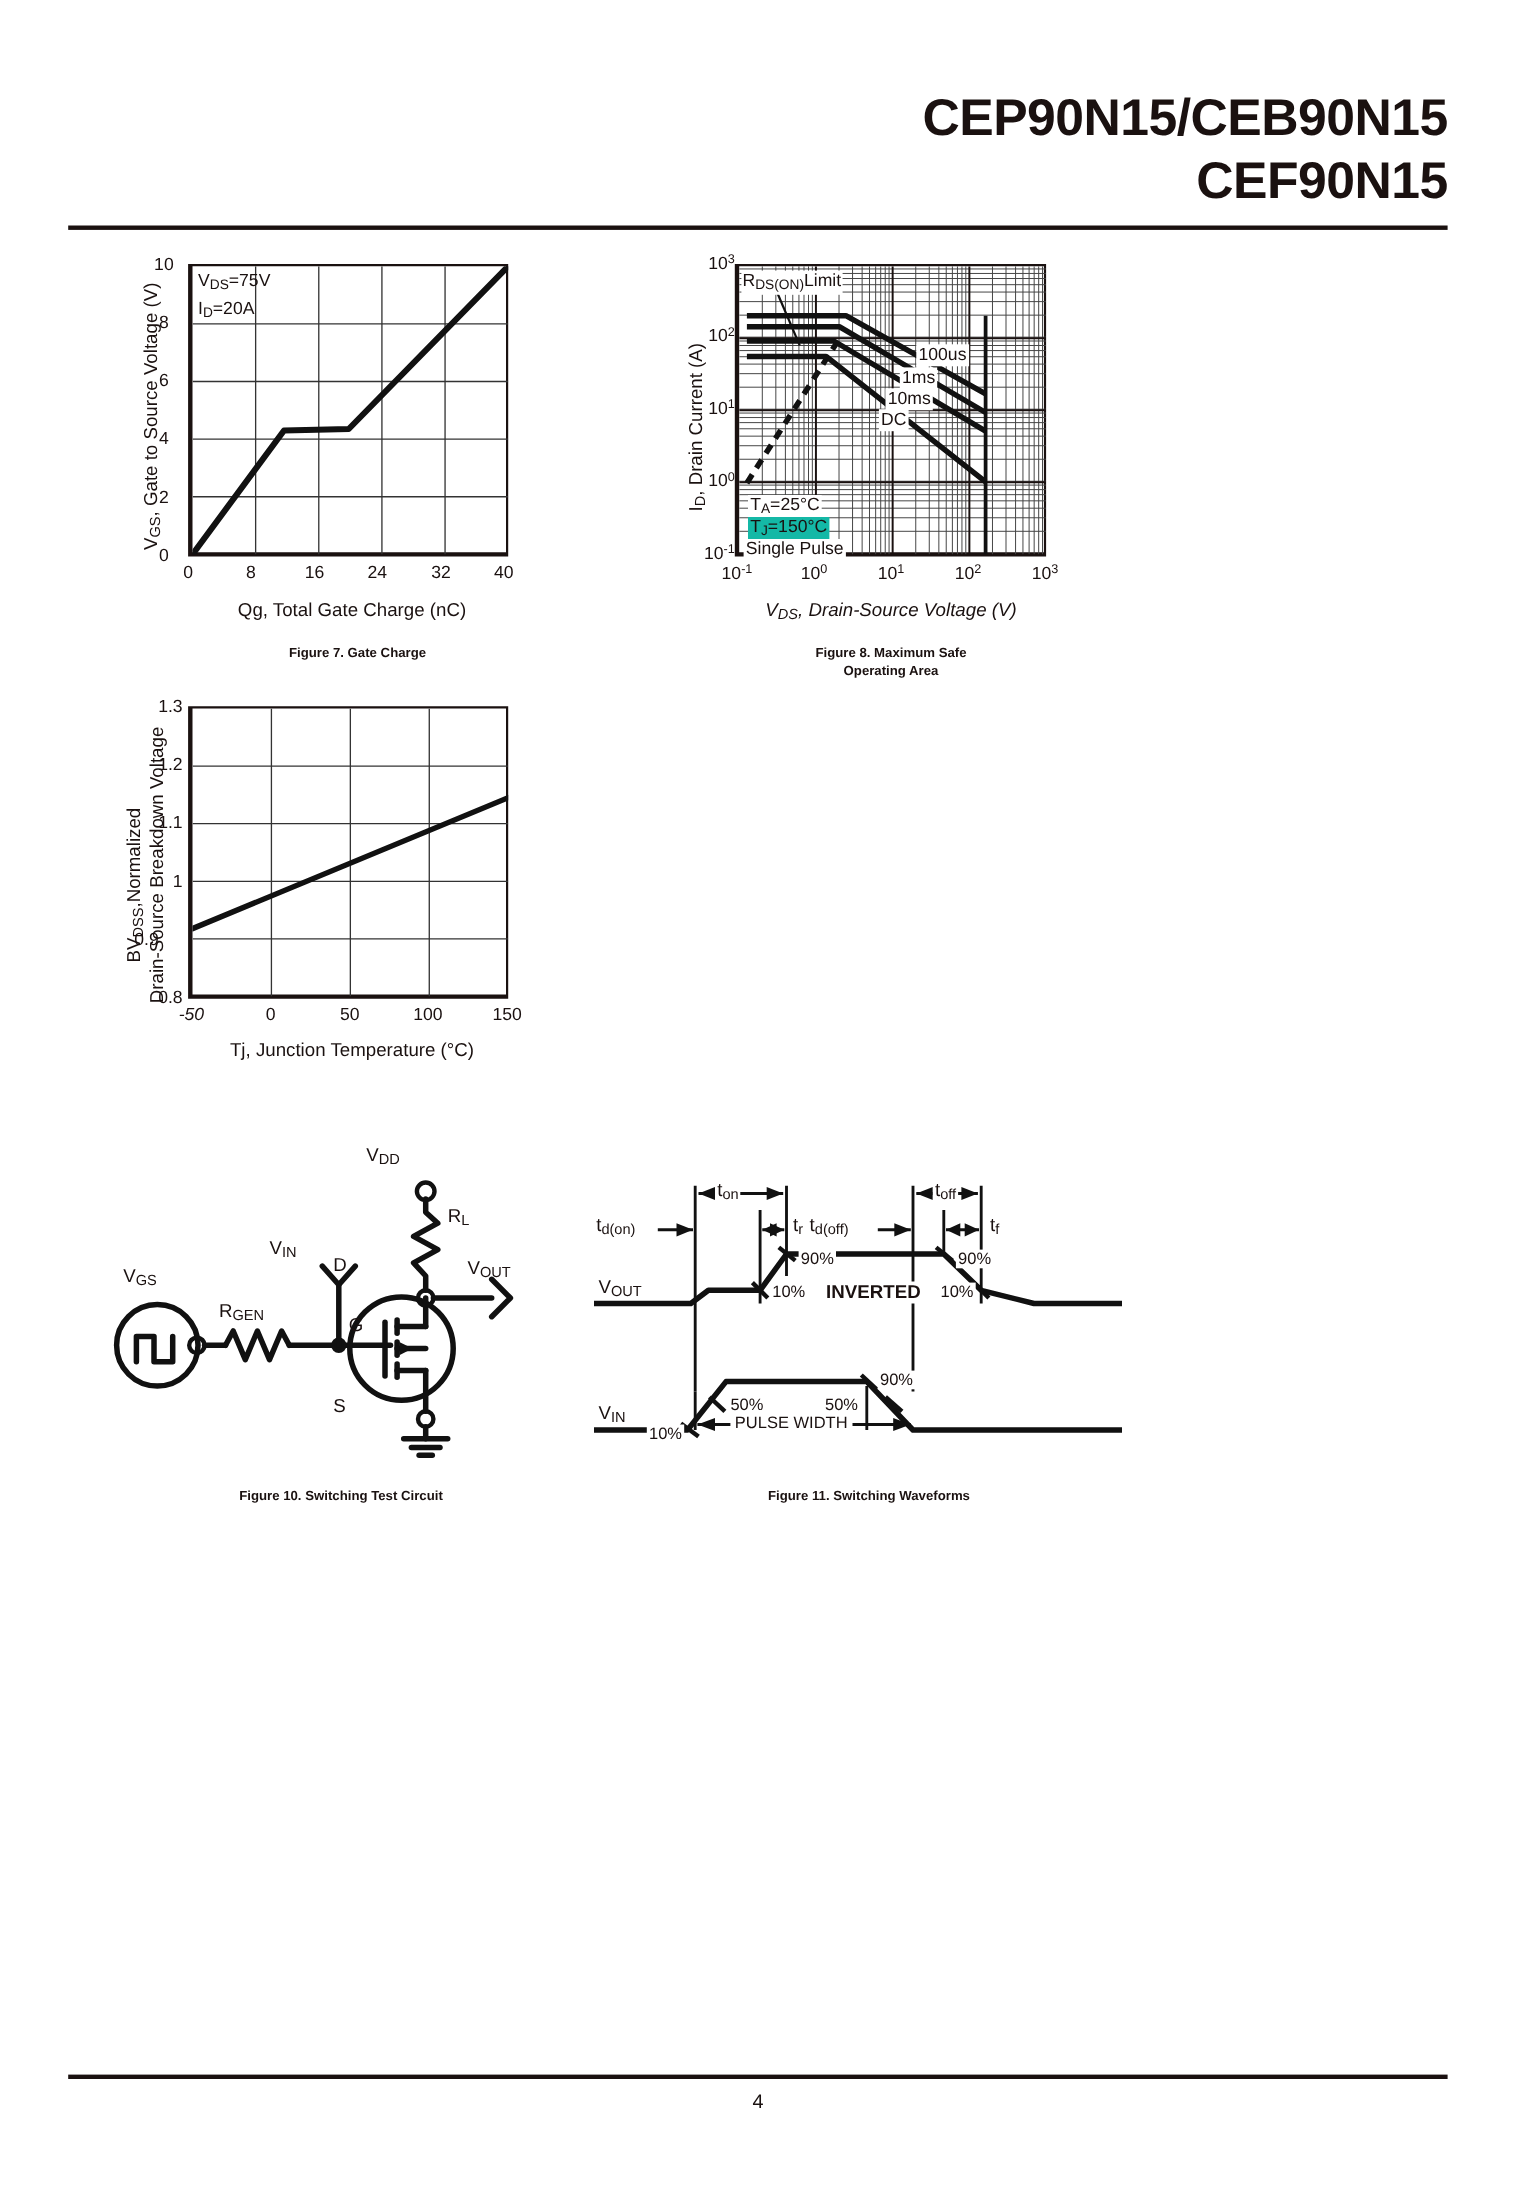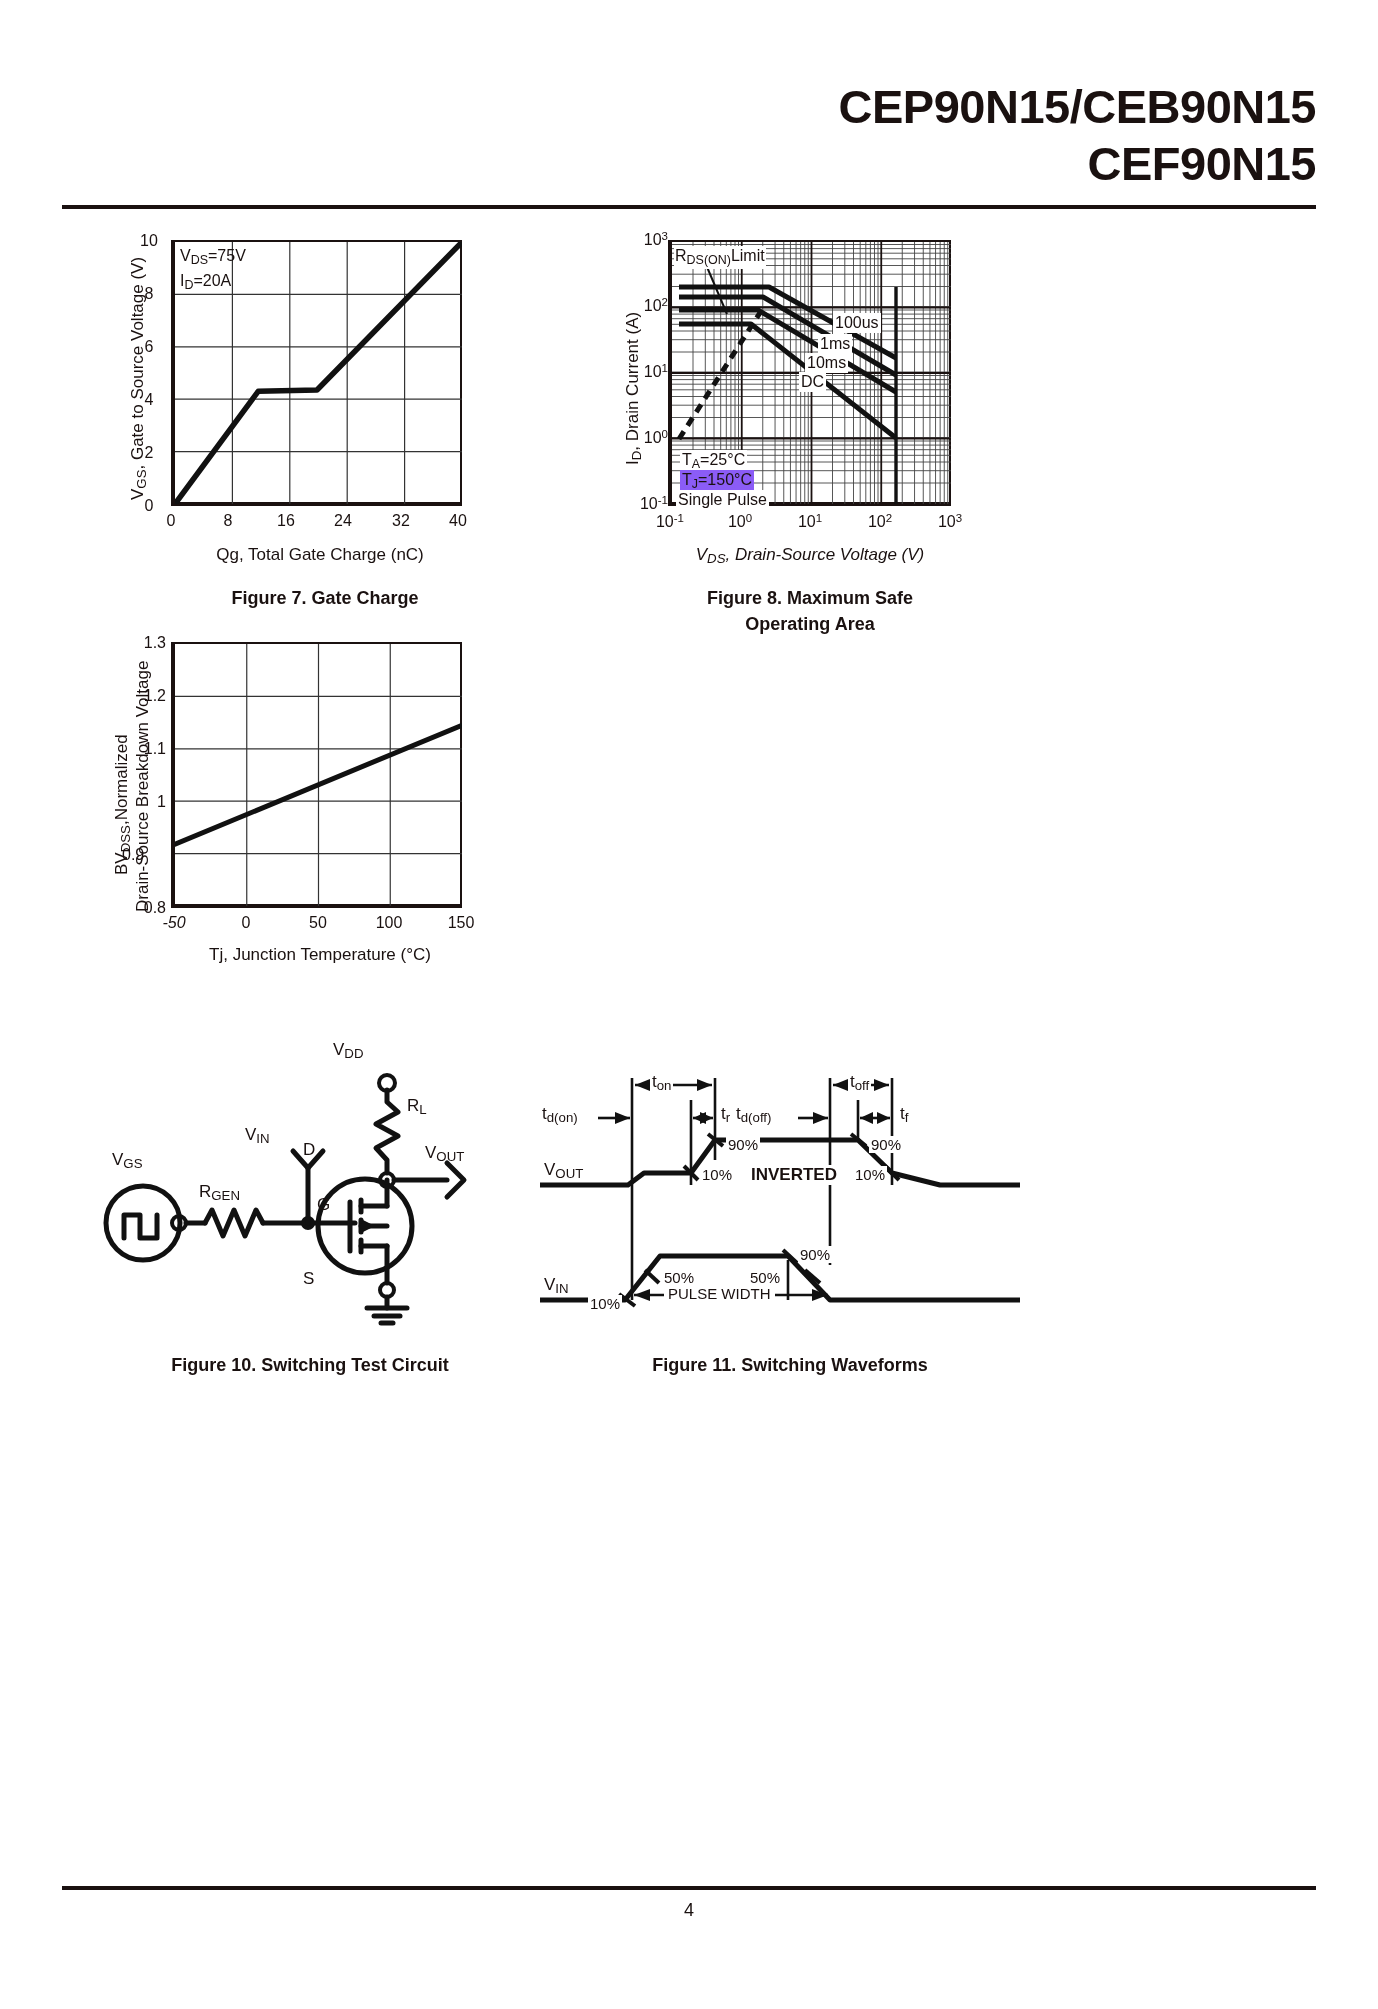--- a/index.html
+++ b/index.html
@@ -8,21 +8,21 @@
   .pg{position:absolute;left:0;top:0;width:1378px;height:2009px;}
 
   
   #header{position:absolute;left:0;top:78px;width:1378px;text-align:right;padding-right:62px;box-sizing:border-box;}
   #header .ln{font-size:47px;font-weight:bold;letter-spacing:-.5px;line-height:1.22;white-space:nowrap;}
   #rule-top{position:absolute;left:62px;top:205px;width:1254px;height:4px;background:#1a1110;}
   #rule-bot{position:absolute;left:62px;top:1886px;width:1254px;height:4px;background:#1a1110;}
   #pageno{position:absolute;left:0;top:1900px;width:1378px;text-align:center;font-size:18px;}
 
   
-  .cap{position:absolute;text-align:center;font-weight:bold;font-size:18px;line-height:1.45;}
+  .cap{position:absolute;text-align:center;font-weight:bold;font-size:12px;line-height:1.45;}
   .axlab{position:absolute;font-size:17px;text-align:center;white-space:nowrap;}
   .ylab{position:absolute;font-size:17px;white-space:nowrap;
         transform-origin:0 0;transform:rotate(-90deg);}
   .tick{position:absolute;font-size:16px;text-align:center;white-space:nowrap;}
   sub{font-size:.72em;vertical-align:-.22em;}
   sup{font-size:.72em;vertical-align:.45em;}
   .sm{font-size:.78em;}
 
   
   .frame{position:absolute;box-sizing:border-box;background:#fff;
@@ -195,21 +195,21 @@
     </div>
 
     <div class="note" style="left:833px;top:313px;background:#fff;padding:0 2px;">100us</div>
     <div class="note" style="left:818px;top:334px;background:#fff;padding:0 2px;">1ms</div>
     <div class="note" style="left:805px;top:353px;background:#fff;padding:0 2px;">10ms</div>
     <div class="note" style="left:799px;top:372px;background:#fff;padding:0 2px;">DC</div>
 
     <div class="note" style="left:680px;top:450px;background:#fff;padding:0 2px;">
       <span>T</span><sub class="sm">A</sub><span>=25</span><span>°C</span>
     </div>
-    <div class="note" style="left:680px;top:470px;background:#8b5cf6;padding:0 2px;">
+    <div class="note" style="left:680px;top:470px;background:#14b8a6;padding:0 2px;">
       <span>T</span><sub class="sm">J</sub><span>=150</span><span>°C</span>
     </div>
     <div class="note" style="left:676px;top:490px;background:#fff;padding:0 2px;">Single Pulse</div>
 
     <div class="tick" style="left:645px;top:512px;width:50px;">
       <span>10</span><sup>-1</sup>
     </div>
     <div class="tick" style="left:715px;top:512px;width:50px;">
       <span>10</span><sup>0</sup>
     </div>

